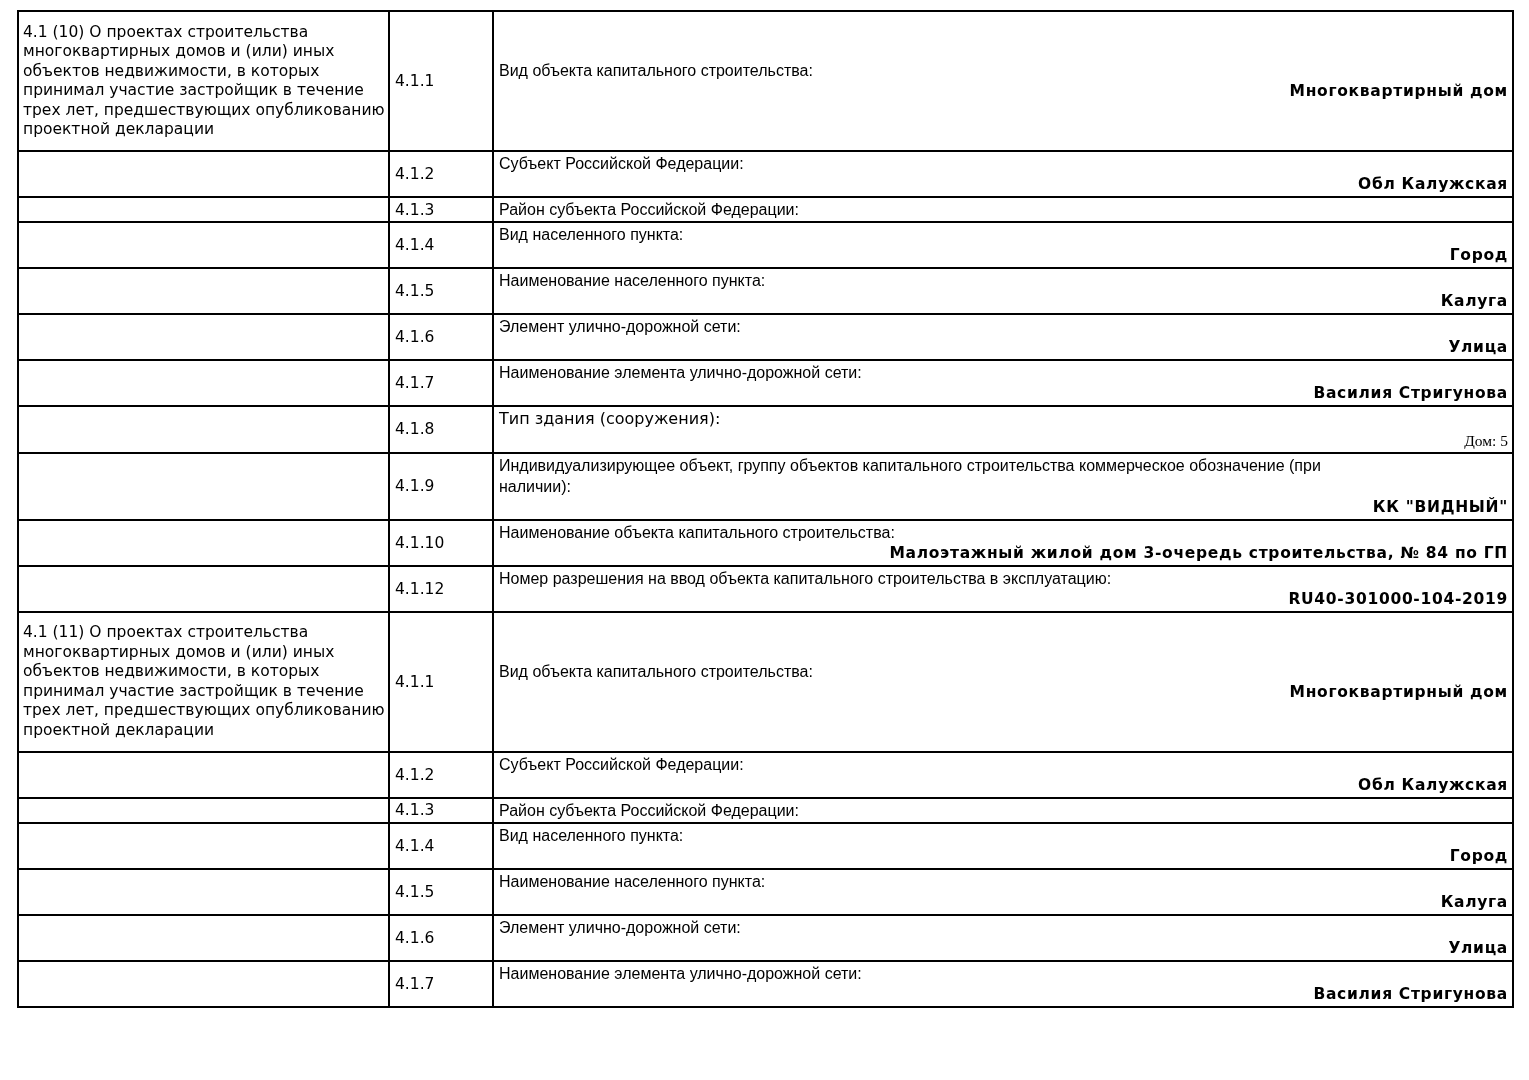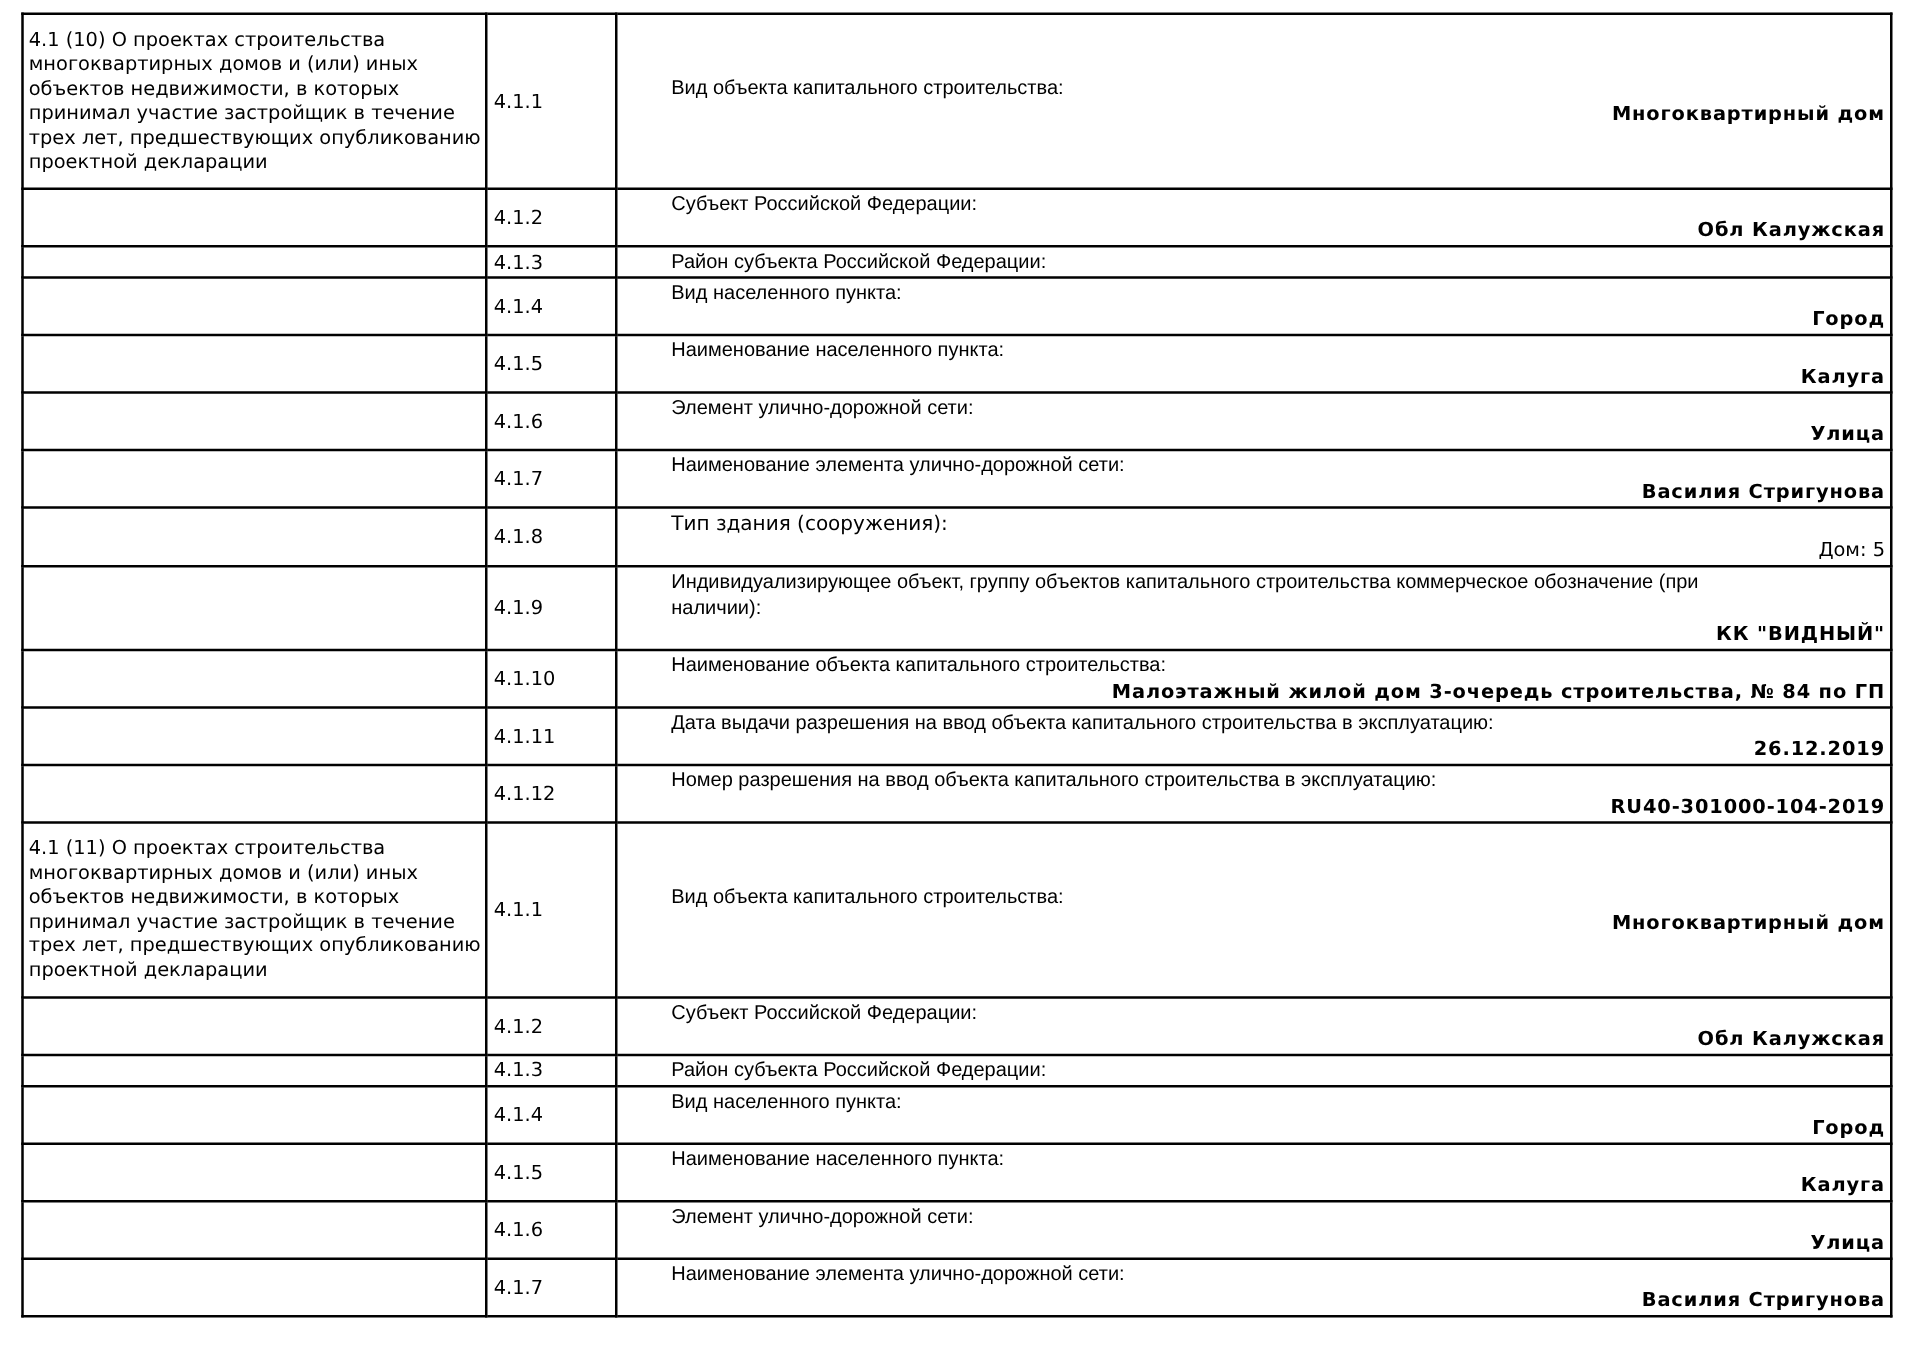--- a/index.html
+++ b/index.html
@@ -47,21 +47,20 @@
   }
   
   td.col-content {
     padding: 1px 4px 1px 5px;
   }
   .field-label {
     font-family: "Liberation Sans", sans-serif;
     font-size: 16px;
     line-height: 21px;
     white-space: pre-line;
-    margin-left: 38px;
   }
   .field-value {
     font-family: "DejaVu Sans", sans-serif;
     font-size: 15.5px;
     line-height: 21px;
     font-weight: bold;
     letter-spacing: 0.045em;
     text-align: right;
   }
   .field-value:empty { display: none; }
@@ -69,20 +68,21 @@
   tr.header-row { height: 140px; }
   
   tr.alt-font .field-label {
     font-family: "DejaVu Sans", sans-serif;
     font-size: 16px;
     line-height: 21.5px;
   }
   .field-value.no-bold {
     font-weight: normal;
     letter-spacing: 0;
+    font-family: Liberation Serif, serif;
   }
 </style>
 </head>
 <body>
 
 <table class="decl-table">
   <colgroup>
     <col style="width:371px">
     <col style="width:104px">
     <col style="width:1020px">
@@ -191,30 +191,20 @@
     <td class="col-num">4.1.10</td>
     <td class="col-content">
       <div class="field-label">Наименование объекта капитального строительства:</div>
       <div class="field-value">Малоэтажный жилой дом 3-очередь строительства, № 84 по ГП</div>
     </td>
   </tr>
       <tr>
     <td class="col-section">
       <div class="section-text"></div>
     </td>
-    <td class="col-num">4.1.11</td>
-    <td class="col-content">
-      <div class="field-label">Дата выдачи разрешения на ввод объекта капитального строительства в эксплуатацию:</div>
-      <div class="field-value">26.12.2019</div>
-    </td>
-  </tr>
-      <tr>
-    <td class="col-section">
-      <div class="section-text"></div>
-    </td>
     <td class="col-num">4.1.12</td>
     <td class="col-content">
       <div class="field-label">Номер разрешения на ввод объекта капитального строительства в эксплуатацию:</div>
       <div class="field-value">RU40-301000-104-2019</div>
     </td>
   </tr>
       <tr class="header-row">
     <td class="col-section">
       <div class="section-text">4.1 (11) О проектах строительства
 многоквартирных домов и (или) иных

